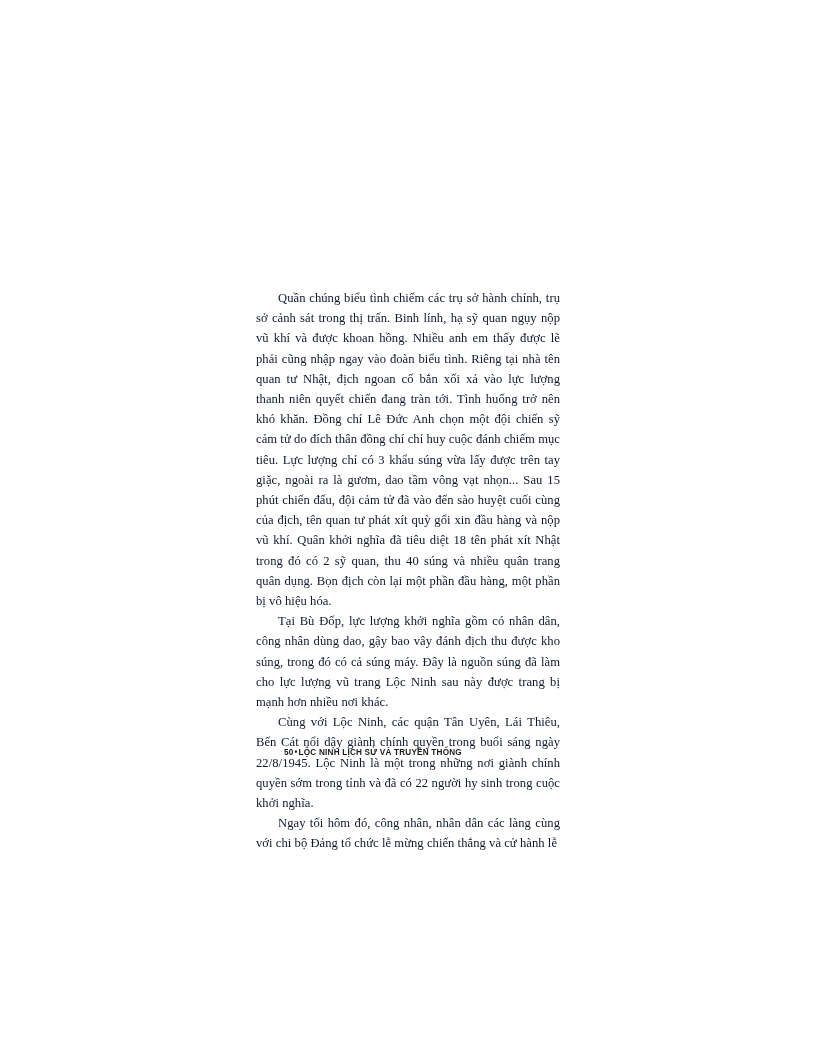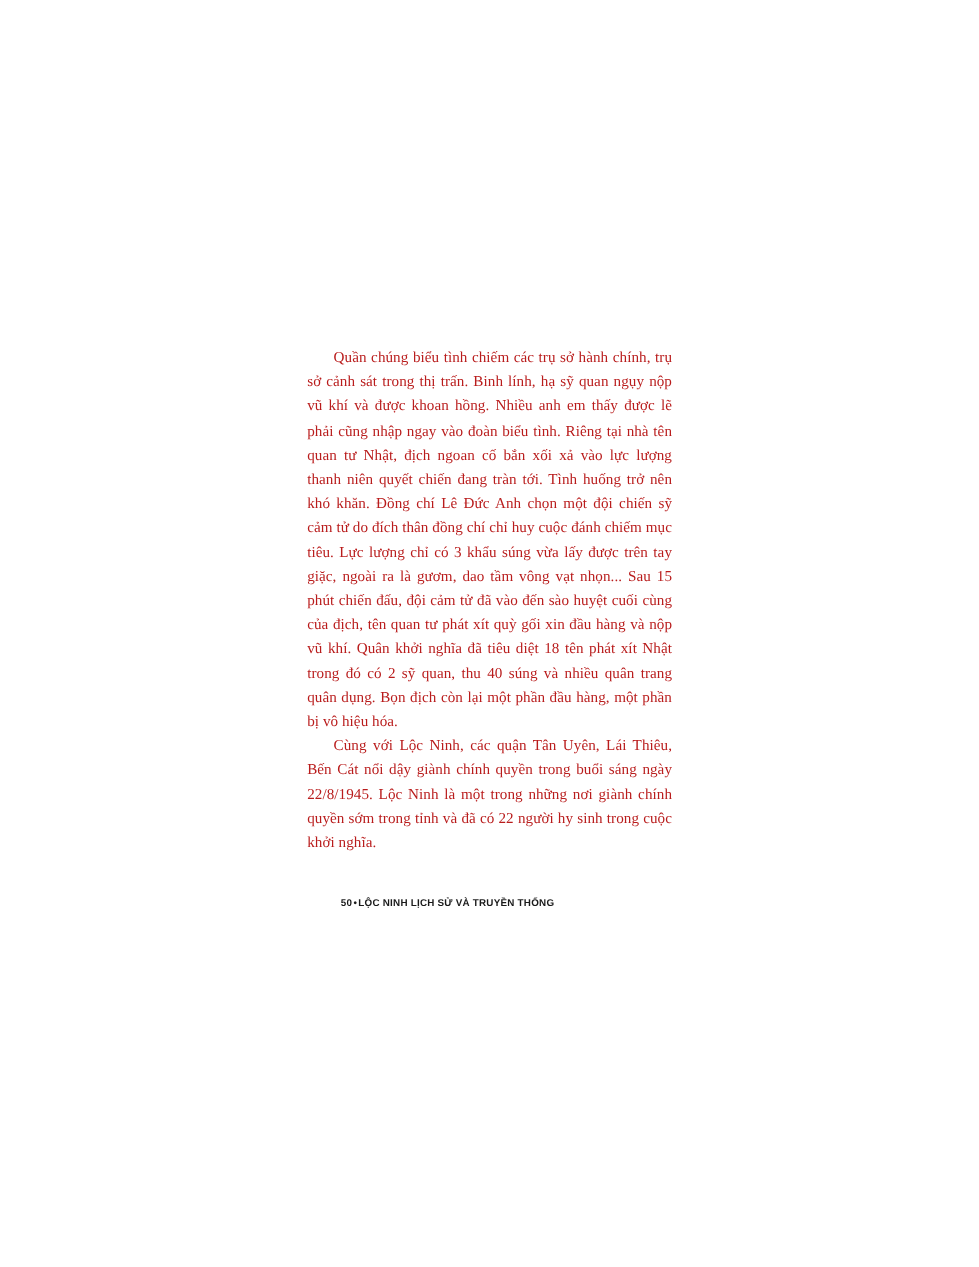--- a/index.html
+++ b/index.html
@@ -29,21 +29,21 @@
     top: 288px;
     width: 304px;
   }
   .para {
     margin: 0;
     text-indent: 22px;
     font-size: 12.6px;
     line-height: 20.2px;
     text-align: justify;
     letter-spacing: 0.05px;
-    color: #b91c1c;
+    color: #0f172a;
   }
   .footer {
     position: absolute;
     left: 256px;
     top: 748px;
     width: 360px;
     font-family: "Liberation Sans", sans-serif;
     font-size: 8.2px;
     letter-spacing: 0.2px;
     color: #1a1a1a;
@@ -61,20 +61,22 @@
     font-weight: bold;
   }
 </style>
 </head>
 <body>
 
 <div class="page">
 
   <div class="text-column">
     <p class="para">Quần chúng biểu tình chiếm các trụ sở hành chính, trụ sở cảnh sát trong thị trấn. Binh lính, hạ sỹ quan ngụy nộp vũ khí và được khoan hồng. Nhiều anh em thấy được lẽ phải cũng nhập ngay vào đoàn biểu tình. Riêng tại nhà tên quan tư Nhật, địch ngoan cố bắn xối xả vào lực lượng thanh niên quyết chiến đang tràn tới. Tình huống trở nên khó khăn. Đồng chí Lê Đức Anh chọn một đội chiến sỹ cảm tử do đích thân đồng chí chỉ huy cuộc đánh chiếm mục tiêu. Lực lượng chỉ có 3 khẩu súng vừa lấy được trên tay giặc, ngoài ra là gươm, dao tầm vông vạt nhọn... Sau 15 phút chiến đấu, đội cảm tử đã vào đến sào huyệt cuối cùng của địch, tên quan tư phát xít quỳ gối xin đầu hàng và nộp vũ khí. Quân khởi nghĩa đã tiêu diệt 18 tên phát xít Nhật trong đó có 2 sỹ quan, thu 40 súng và nhiều quân trang quân dụng. Bọn địch còn lại một phần đầu hàng, một phần bị vô hiệu hóa.</p>
+    <p class="para">Tại Bù Đốp, lực lượng khởi nghĩa gồm có nhân dân, công nhân dùng dao, gậy bao vây đánh địch thu được kho súng, trong đó có cả súng máy. Đây là nguồn súng đã làm cho lực lượng vũ trang Lộc Ninh sau này được trang bị mạnh hơn nhiều nơi khác.</p>
     <p class="para">Cùng với Lộc Ninh, các quận Tân Uyên, Lái Thiêu, Bến Cát nổi dậy giành chính quyền trong buổi sáng ngày 22/8/1945. Lộc Ninh là một trong những nơi giành chính quyền sớm trong tỉnh và đã có 22 người hy sinh trong cuộc khởi nghĩa.</p>
+    <p class="para">Ngay tối hôm đó, công nhân, nhân dân các làng cùng với chi bộ Đảng tổ chức lễ mừng chiến thắng và cử hành lễ</p>
   </div>
 
   <div class="footer">
     <span class="page-num">50</span><span class="bullet">•</span><span class="book-title">LỘC NINH LỊCH SỬ VÀ TRUYỀN THỐNG</span>
   </div>
 
 </div>
 
 </body></html>

